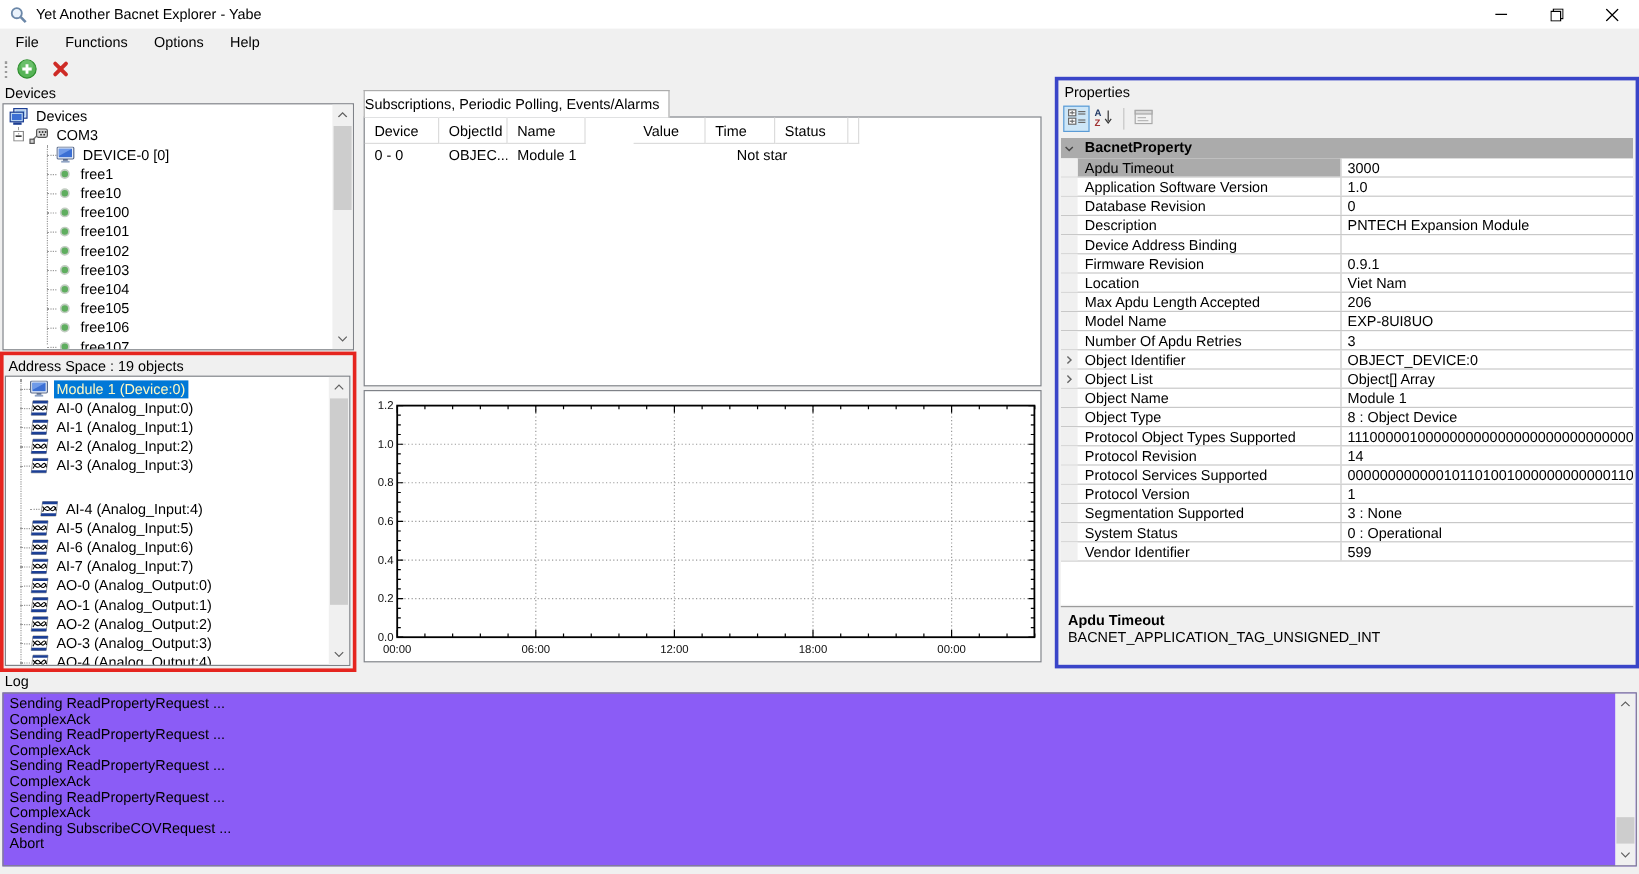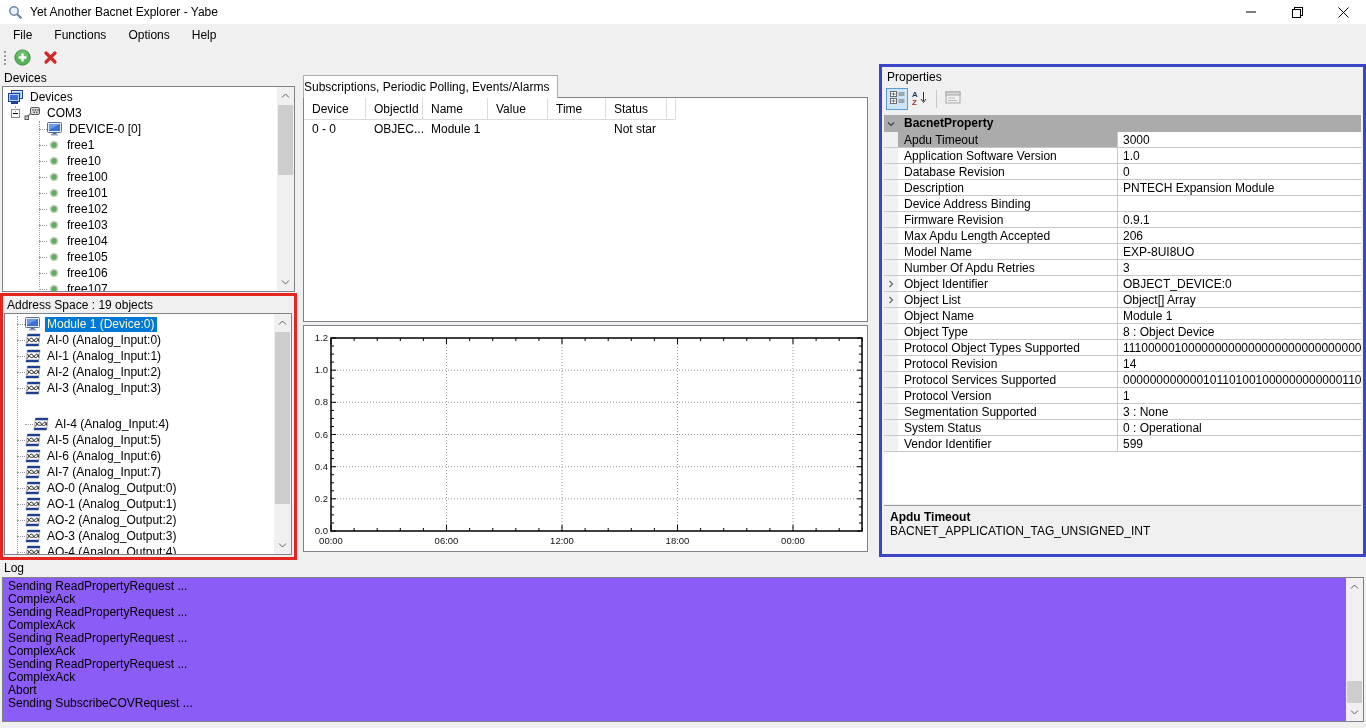--- a/index.html
+++ b/index.html
@@ -500,21 +500,21 @@
     </div>
   </div>
 </div>
 
 <div class="tab">Subscriptions, Periodic Polling, Events/Alarms</div>
 <div class="table-box">
   <div class="thead" id="sub-head">
       <div class="th" style="width: 62px;">Device</div>
       <div class="th" style="width: 57px;">ObjectId</div>
       <div class="th" style="width: 65px;">Name</div>
-      <div class="th" style="width: 60px;">Value</div>
+      <div class="th" style="width: 60px; margin-left: 40px;">Value</div>
       <div class="th" style="width: 58px;">Time</div>
       <div class="th" style="width: 61px;">Status</div>
       <div class="th" style="width: 9px;"></div>
       <div class="th-spacer"></div>
     </div>
   <div id="sub-body">
       <div class="trow">
         <div class="td" style="width: 62px;">0 - 0</div>
         <div class="td" style="width: 57px;">OBJEC...</div>
         <div class="td" style="width: 65px;">Module 1</div>
@@ -719,20 +719,25 @@
         <div class="pname">Device Address Binding</div>
         <div class="pvalue"></div>
       </div>
       <div class="prop-row">
         <div class="pg-gutter"></div>
         <div class="pname">Firmware Revision</div>
         <div class="pvalue">0.9.1</div>
       </div>
       <div class="prop-row">
         <div class="pg-gutter"></div>
+        <div class="pname">Location</div>
+        <div class="pvalue">Viet Nam</div>
+      </div>
+      <div class="prop-row">
+        <div class="pg-gutter"></div>
         <div class="pname">Max Apdu Length Accepted</div>
         <div class="pvalue">206</div>
       </div>
       <div class="prop-row">
         <div class="pg-gutter"></div>
         <div class="pname">Model Name</div>
         <div class="pvalue">EXP-8UI8UO</div>
       </div>
       <div class="prop-row">
         <div class="pg-gutter"></div>
@@ -813,22 +818,22 @@
 <div class="log-box">
   <div class="log-lines" id="log-lines">
       <div class="log-line">Sending ReadPropertyRequest ...</div>
       <div class="log-line">ComplexAck</div>
       <div class="log-line">Sending ReadPropertyRequest ...</div>
       <div class="log-line">ComplexAck</div>
       <div class="log-line">Sending ReadPropertyRequest ...</div>
       <div class="log-line">ComplexAck</div>
       <div class="log-line">Sending ReadPropertyRequest ...</div>
       <div class="log-line">ComplexAck</div>
+      <div class="log-line">Sending SubscribeCOVRequest ...</div>
       <div class="log-line">Abort</div>
-      <div class="log-line">Sending SubscribeCOVRequest ...</div>
     </div>
   <div class="scrollbar">
     <div class="sb-arrow sb-up">
         <svg width="9" height="5">
           <path d="M1 4.5 L4.5 1 L8 4.5" stroke="#5f5f5f" fill="none"></path>
         </svg>
       </div>
     <div class="sb-thumb" style="top:103px; height:22px;"></div>
     <div class="sb-arrow sb-down">
         <svg width="9" height="5">

